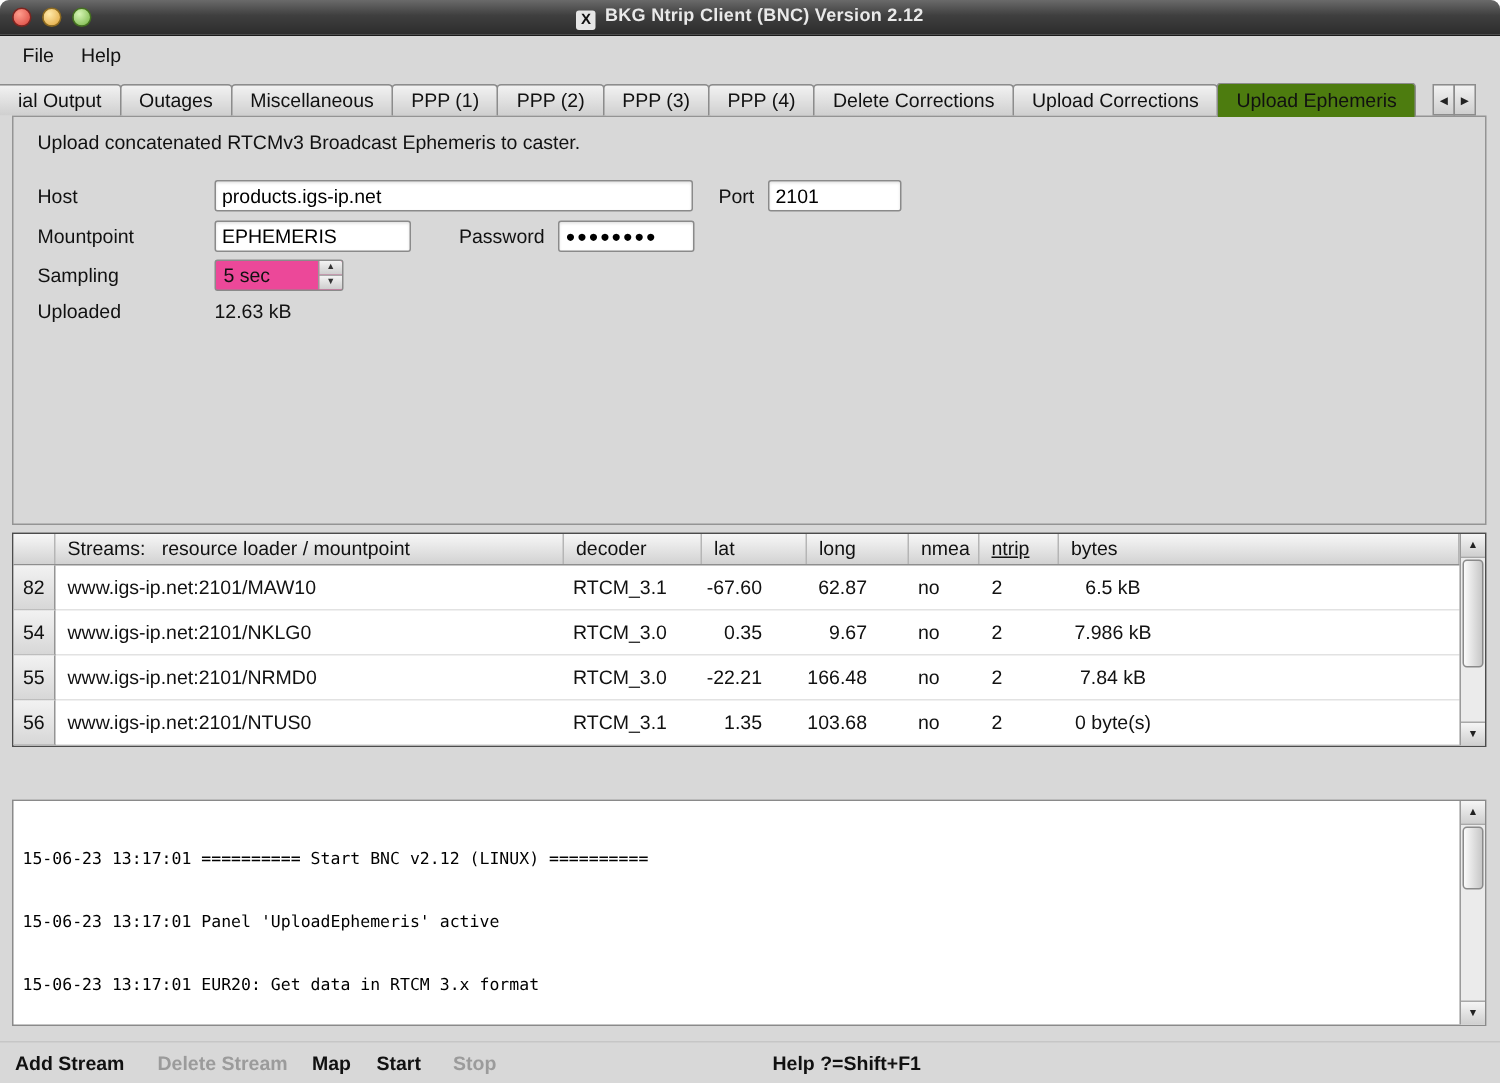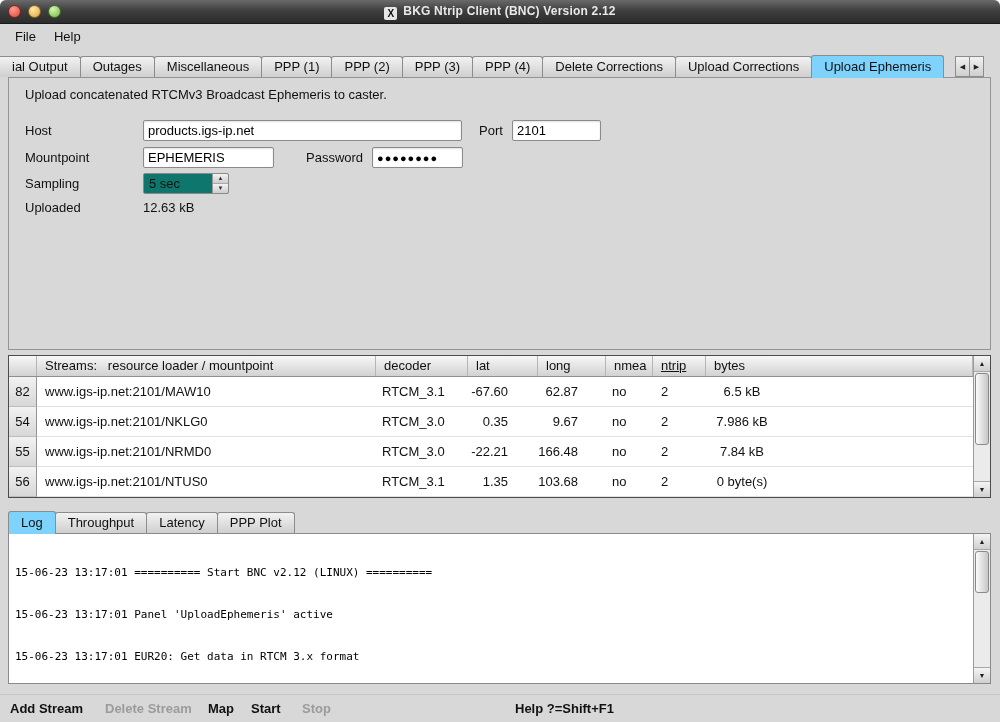--- a/index.html
+++ b/index.html
@@ -41,21 +41,21 @@
     display:flex; align-items:flex-end; z-index:3; font-size:13px;
   }
   .tab {
     height:21px; line-height:20px; padding:0 12px; white-space:nowrap;
     background:linear-gradient(#f2f2f2,#cfcfcf);
     border:1px solid #8c8c8c; border-bottom:none; border-radius:3px 3px 0 0;
     margin-right:-1px; margin-bottom:1px; cursor:default;text-align:right;
   }
   .tab.first { border-left:none; border-top-left-radius:0; }
   .tab.active {
-    height:23px; line-height:22px; background:#7dd3fc; margin-bottom:0;
+    height:23px; line-height:22px; background:#4d7c0f; margin-bottom:0;
     position:relative; z-index:4; font-weight:normal;
   }
   .tabscroll { margin-left:auto; display:flex; margin-bottom:1px; }
   .tsbtn {
     width:15px; height:21px; display:flex; align-items:center; justify-content:center;
     background:linear-gradient(#f2f2f2,#cfcfcf); border:1px solid #8c8c8c;
     font-size:7px; color:#222; margin-left:-1px; cursor:default;
   }
 
   
@@ -66,21 +66,21 @@
   .desc { position:absolute; left:16px; top:9px; }
   .lbl  { position:absolute; left:16px; }
   .field {
     position:absolute; height:21px; border:1px solid #8a8a8a; border-radius:2px;
     background:#fff; font-size:13px; padding:0 4px; font-family:"Liberation Sans",sans-serif;
     box-shadow:inset 0 1px 2px rgba(0,0,0,.12);
   }
   .field.pw { font-size:11px; letter-spacing:1px; font-weight:bold; }
   .value { position:absolute; }
   .spinbox {
-    position:absolute; height:21px; background:#0f766e; border:1px solid #8a8a8a;
+    position:absolute; height:21px; background:#ec4899; border:1px solid #8a8a8a;
     border-radius:2px; display:flex; overflow:hidden;
   }
   .spinval { flex:1; line-height:19px; padding-left:5px; }
   .spincol { width:16px; border-left:1px solid #999; display:flex; flex-direction:column; }
   .spinbtn {
     flex:1; font-size:6px; line-height:9px; text-align:center; color:#333;
     background:linear-gradient(#f3f3f3,#cdcdcd); cursor:default;
   }
   .spinbtn.up { border-bottom:1px solid #aaa; }
 
@@ -284,26 +284,20 @@
       <div class="sb-btn top">
           <span>▲</span>
         </div>
       <div class="sb-thumb thumb-table"></div>
       <div class="sb-btn bottom">
           <span>▼</span>
         </div>
     </div>
   </div>
 
-  <div class="tabstrip2">
-    <div class="tab active">Log</div>
-    <div class="tab">Throughput</div>
-    <div class="tab">Latency</div>
-    <div class="tab">PPP Plot</div>
-  </div>
 
   <div class="logpane">
     <div class="logbody">
       <div>15-06-23 13:17:01 ========== Start BNC v2.12 (LINUX) ==========</div>
       <div>15-06-23 13:17:01 Panel 'UploadEphemeris' active</div>
       <div>15-06-23 13:17:01 EUR20: Get data in RTCM 3.x format</div>
       
       
       
       

